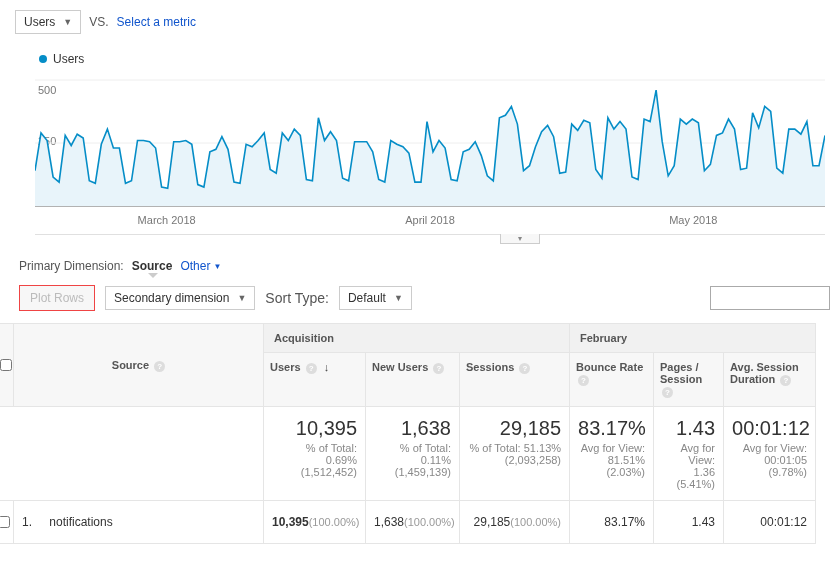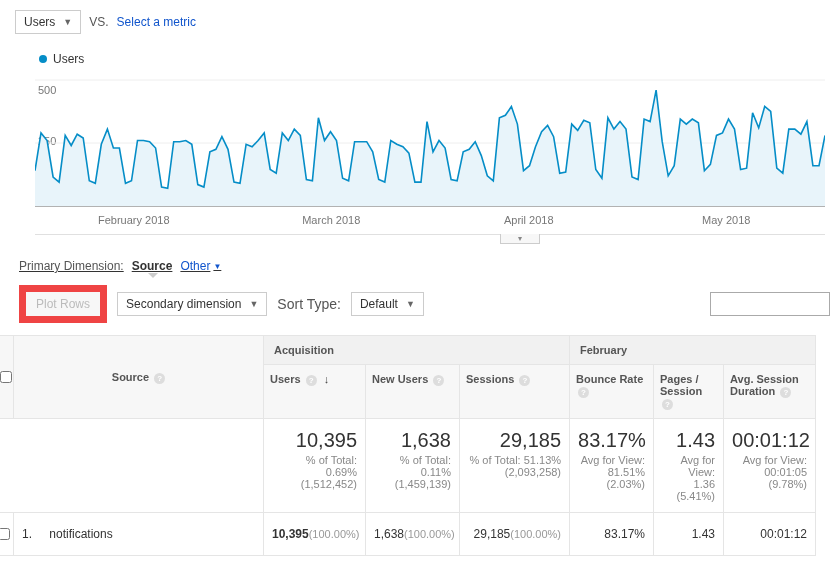--- a/index.html
+++ b/index.html
@@ -15,27 +15,27 @@
   .legend-label { font-size: 12px; color: #333; }
   .chart-box { position: relative; margin: 0 0 2px 20px; width: 790px; height: 140px; }
   .chart-y { position: absolute; left: 3px; font-size: 11px; color: #777; }
   .y500 { top: 12px; }
   .y250 { top: 63px; }
   .chart-svg { position: absolute; left: 0; top: 0; }
   .chart-xaxis { display: flex; font-size: 11px; color: #777; margin-left: 20px; width: 790px; margin-bottom: 8px; }
   .chart-xaxis div { flex: 1; text-align: center; }
   .chart-divider { border-top: 1px solid #e0e0e0; margin: 0 0 0 20px; width: 790px; position: relative; }
   .expand-tab { position: absolute; left: 50%; transform: translateX(70px); top: -1px; width: 40px; height: 10px; border: 1px solid #ccc; border-top: none; background: #f7f7f7; display: flex; align-items: center; justify-content: center; font-size: 8px; color: #888; cursor: pointer; }
-  .pd-row { display: flex; align-items: center; gap: 8px; margin: 24px 0 12px 4px; font-size: 12px; text-decoration: underline; }
+  .pd-row { display: flex; align-items: center; gap: 8px; margin: 24px 0 12px 4px; font-size: 12px; }
   .pd-label { color: #555; }
   .pd-active { color: #333; font-weight: bold; position: relative; }
   .pd-active::after { content: ""; position: absolute; left: 16px; bottom: -10px; border: 5px solid transparent; border-top-color: #ccc; }
   .pd-other { color: #1155cc; cursor: pointer; display: inline-flex; align-items: center; gap: 3px; }
   .tool-row { display: flex; align-items: center; gap: 10px; margin: 0 0 12px 4px; }
-  .plot-rows-btn { border: 7px solid #ef4444; background: #f7f7f7; color: #bbb; padding: 5px 10px; font-size: 12px; }
+  .plot-rows-btn { border: 1px solid #ef4444; background: #f7f7f7; color: #bbb; padding: 5px 10px; font-size: 12px; }
   .search-box { margin-left: auto; margin-right: 0; width: 120px; height: 24px; border: 1px solid #aaa; }
   .sort-label { font-size: 14px; color: #555; }
   table.data { border-collapse: collapse; width: 830px; margin-left: -15px; table-layout: fixed; }
   table.data th, table.data td { border: 1px solid #e5e5e5; }
   .group-hdr th { background: #f1f1f1; font-size: 11px; color: #555; font-weight: bold; text-align: left; padding: 8px 10px; }
   .col-hdr th { background: #f7f7f7; font-size: 11px; color: #555; font-weight: bold; padding: 8px 6px; text-align: left; vertical-align: top; height: 48px; }
   .col-hdr .metric-label { display: inline; }
   .help { display: inline-block; width: 11px; height: 11px; border-radius: 50%; background: #ddd; color: #fff; font-size: 8px; line-height: 11px; text-align: center; margin-left: 2px; }
   .sort-arrow { color: #444; margin-left: 4px; }
   .summary td { background: #fff; padding: 10px 8px; font-size: 11px; color: #888; text-align: right; vertical-align: top; }
@@ -69,21 +69,20 @@
     <span class="chart-y y250">250</span>
     <svg class="chart-svg" id="chart-svg" width="790" height="140">
       <line x1="0" y1="8" x2="790" y2="8" stroke="#eee" stroke-width="1"></line>
       <line x1="0" y1="71" x2="790" y2="71" stroke="#eee" stroke-width="1"></line>
       <line x1="0" y1="134" x2="790" y2="134" stroke="#666" stroke-width="1"></line>
       <path id="area-path" fill="#e8f4fa" stroke="none" d="M0.0 98.7 L6.0 60.9 L12.1 68.5 L18.1 105.0 L24.1 110.1 L30.2 63.4 L36.2 73.5 L42.2 62.2 L48.2 66.0 L54.3 108.8 L60.3 111.3 L66.3 72.3 L72.4 57.1 L78.4 76.0 L84.4 76.0 L90.5 111.3 L96.5 108.8 L102.5 68.5 L108.5 68.5 L114.6 69.7 L120.6 76.0 L126.6 115.1 L132.7 116.4 L138.7 69.7 L144.7 69.7 L150.8 68.5 L156.8 72.3 L162.8 112.6 L168.9 115.1 L174.9 79.8 L180.9 77.3 L186.9 64.7 L193.0 77.3 L199.0 110.1 L205.0 111.3 L211.1 72.3 L217.1 74.8 L223.1 68.5 L229.2 60.9 L235.2 97.5 L241.2 101.2 L247.3 60.9 L253.3 68.5 L259.3 57.1 L265.3 63.4 L271.4 107.5 L277.4 108.8 L283.4 45.8 L289.5 68.5 L295.5 59.7 L301.5 68.5 L307.6 106.3 L313.6 108.8 L319.6 69.7 L325.6 69.7 L331.7 69.7 L337.7 79.8 L343.7 107.5 L349.8 110.1 L355.8 68.5 L361.8 72.3 L367.9 74.8 L373.9 81.1 L379.9 110.1 L386.0 110.1 L392.0 49.6 L398.0 79.8 L404.0 68.5 L410.1 76.0 L416.1 107.5 L422.1 108.8 L428.2 79.8 L434.2 77.3 L440.2 69.7 L446.3 83.6 L452.3 103.8 L458.3 108.8 L464.4 45.8 L470.4 43.3 L476.4 34.5 L482.4 52.1 L488.5 98.7 L494.5 93.7 L500.5 74.8 L506.6 59.7 L512.6 53.4 L518.6 64.7 L524.7 101.2 L530.7 100.0 L536.7 52.1 L542.7 58.4 L548.8 48.3 L554.8 50.8 L560.8 97.5 L566.9 106.3 L572.9 45.8 L578.9 57.1 L585.0 49.6 L591.0 57.1 L597.0 105.0 L603.1 107.5 L609.1 47.1 L615.1 49.6 L621.1 18.1 L627.2 69.7 L633.2 103.8 L639.2 93.7 L645.3 47.1 L651.3 52.1 L657.3 47.1 L663.4 50.8 L669.4 98.7 L675.4 92.4 L681.5 63.4 L687.5 60.9 L693.5 47.1 L699.5 57.1 L705.6 97.5 L711.6 96.2 L717.6 40.8 L723.7 55.9 L729.7 34.5 L735.7 39.5 L741.8 96.2 L747.8 101.2 L753.8 57.1 L759.8 57.1 L765.9 62.2 L771.9 49.6 L777.9 93.7 L784.0 93.7 L790.0 63.4 L790 134 L0 134 Z"></path>
       <path id="line-path" fill="none" stroke="#058dc7" stroke-width="1.6" d="M0.0 98.7 L6.0 60.9 L12.1 68.5 L18.1 105.0 L24.1 110.1 L30.2 63.4 L36.2 73.5 L42.2 62.2 L48.2 66.0 L54.3 108.8 L60.3 111.3 L66.3 72.3 L72.4 57.1 L78.4 76.0 L84.4 76.0 L90.5 111.3 L96.5 108.8 L102.5 68.5 L108.5 68.5 L114.6 69.7 L120.6 76.0 L126.6 115.1 L132.7 116.4 L138.7 69.7 L144.7 69.7 L150.8 68.5 L156.8 72.3 L162.8 112.6 L168.9 115.1 L174.9 79.8 L180.9 77.3 L186.9 64.7 L193.0 77.3 L199.0 110.1 L205.0 111.3 L211.1 72.3 L217.1 74.8 L223.1 68.5 L229.2 60.9 L235.2 97.5 L241.2 101.2 L247.3 60.9 L253.3 68.5 L259.3 57.1 L265.3 63.4 L271.4 107.5 L277.4 108.8 L283.4 45.8 L289.5 68.5 L295.5 59.7 L301.5 68.5 L307.6 106.3 L313.6 108.8 L319.6 69.7 L325.6 69.7 L331.7 69.7 L337.7 79.8 L343.7 107.5 L349.8 110.1 L355.8 68.5 L361.8 72.3 L367.9 74.8 L373.9 81.1 L379.9 110.1 L386.0 110.1 L392.0 49.6 L398.0 79.8 L404.0 68.5 L410.1 76.0 L416.1 107.5 L422.1 108.8 L428.2 79.8 L434.2 77.3 L440.2 69.7 L446.3 83.6 L452.3 103.8 L458.3 108.8 L464.4 45.8 L470.4 43.3 L476.4 34.5 L482.4 52.1 L488.5 98.7 L494.5 93.7 L500.5 74.8 L506.6 59.7 L512.6 53.4 L518.6 64.7 L524.7 101.2 L530.7 100.0 L536.7 52.1 L542.7 58.4 L548.8 48.3 L554.8 50.8 L560.8 97.5 L566.9 106.3 L572.9 45.8 L578.9 57.1 L585.0 49.6 L591.0 57.1 L597.0 105.0 L603.1 107.5 L609.1 47.1 L615.1 49.6 L621.1 18.1 L627.2 69.7 L633.2 103.8 L639.2 93.7 L645.3 47.1 L651.3 52.1 L657.3 47.1 L663.4 50.8 L669.4 98.7 L675.4 92.4 L681.5 63.4 L687.5 60.9 L693.5 47.1 L699.5 57.1 L705.6 97.5 L711.6 96.2 L717.6 40.8 L723.7 55.9 L729.7 34.5 L735.7 39.5 L741.8 96.2 L747.8 101.2 L753.8 57.1 L759.8 57.1 L765.9 62.2 L771.9 49.6 L777.9 93.7 L784.0 93.7 L790.0 63.4 "></path>
     </svg>
   </div>
   <div class="chart-xaxis">
-    <div>February 2018</div>
     <div>March 2018</div>
     <div>April 2018</div>
     <div>May 2018</div>
   </div>
   <div class="chart-divider">
     <div class="expand-tab">▾</div>
   </div>
 
   <div class="pd-row">
     <span class="pd-label">Primary Dimension:</span>

